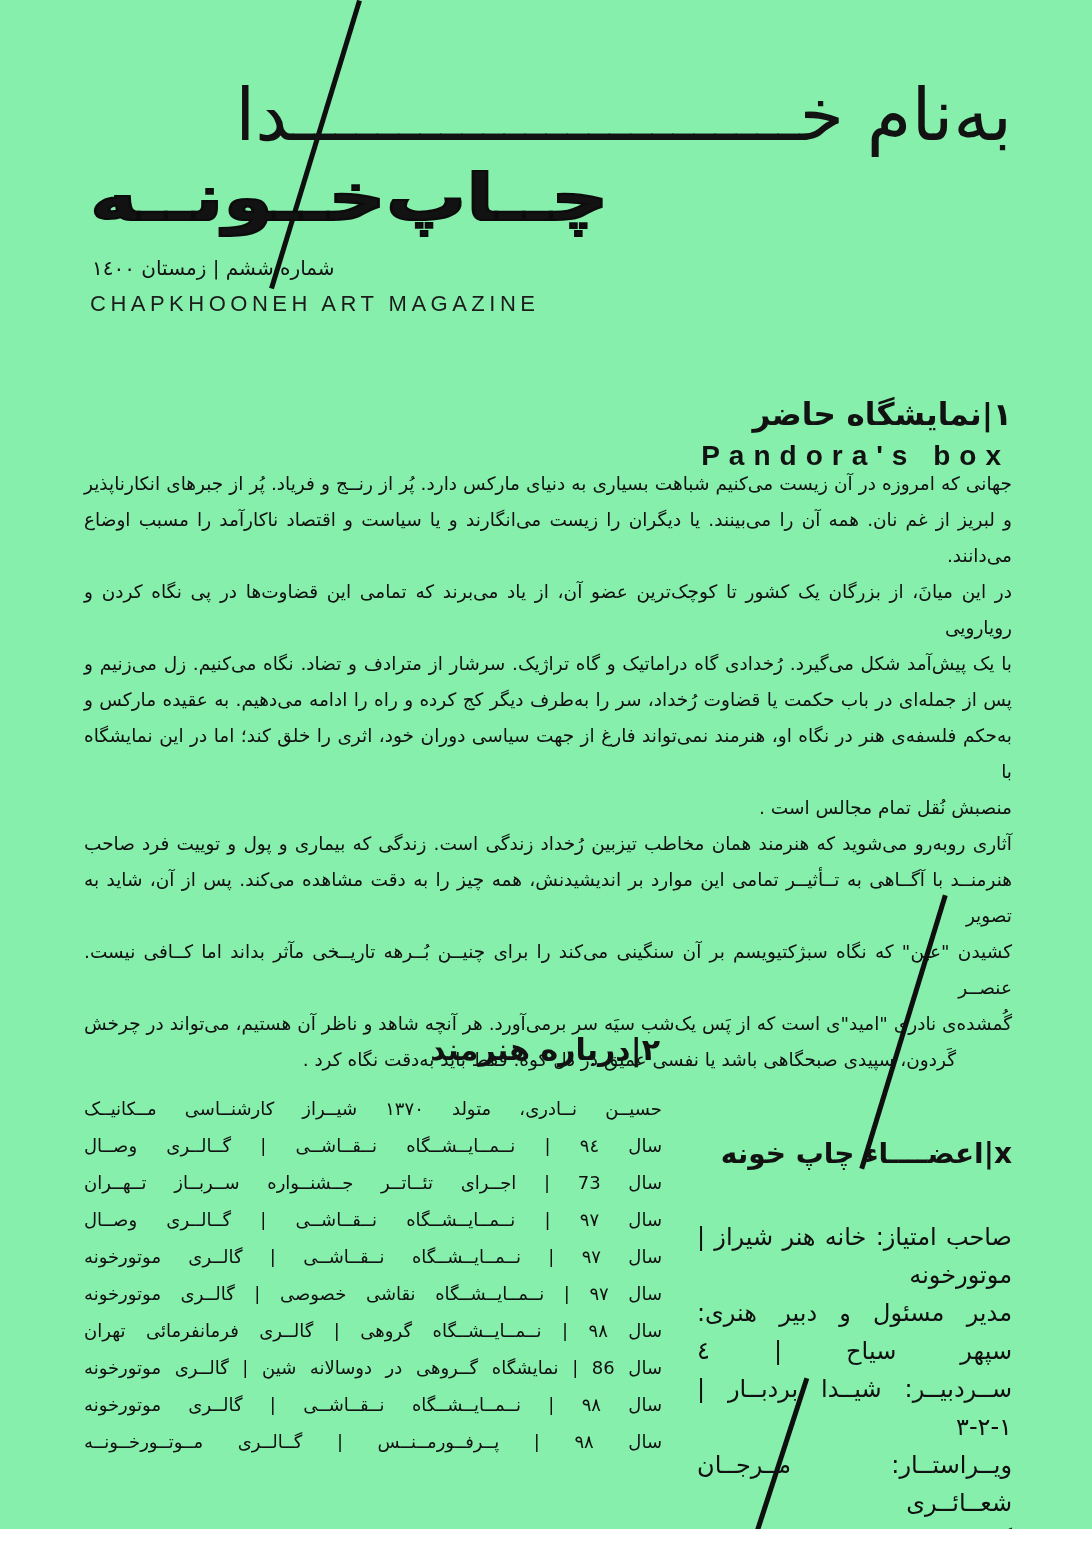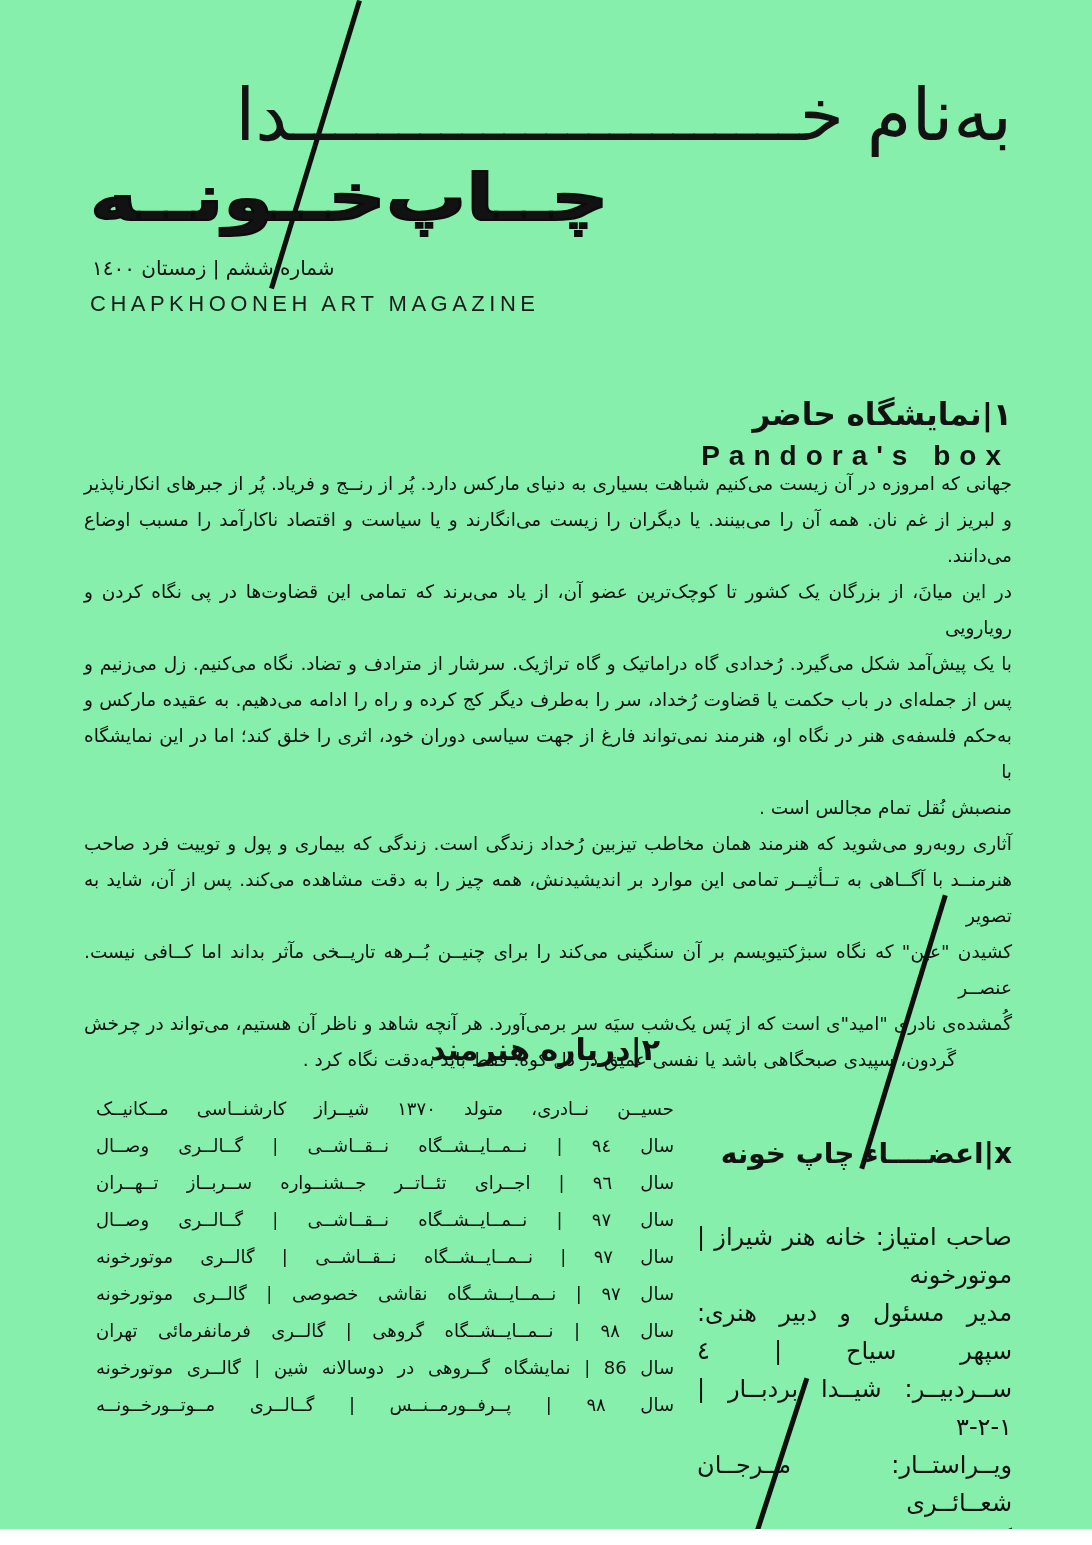--- a/index.html
+++ b/index.html
@@ -63,21 +63,21 @@
   .article .ln { text-align-last:justify; }
   .article .ln.end { text-align-last:right; }
   .article .ln.indent { padding-right:56px; }
 
   
   .sec2-title {
     position:absolute; right:432px; top:1032px;
     font-size:30px; font-weight:bold; direction:rtl; white-space:nowrap;
   }
   .bio {
-    position:absolute; left:96px; top:1090px; width:578px;
+    position:absolute; left:84px; top:1090px; width:578px;
     direction:rtl; font-size:18px; line-height:37px;
     text-align:justify; color:#101010;
   }
   .bio .ln { text-align-last:justify; }
 
   
   .members {
     position:absolute; right:80px; top:1134px; width:315px;
     direction:rtl;
   }
@@ -120,26 +120,27 @@
     <div class="ln">کشیدن "عین" که نگاه سبژکتیویسم بر آن سنگینی می‌کند را برای چنیــن بُــرهه تاریــخی مآثر بداند اما کــافی نیست. عنصــر</div>
     <div class="ln">گُمشده‌ی نادری "امید"ی است که از پَس یک‌شب سیَه سر برمی‌آورد. هر آنچه شاهد و ناظر آن هستیم، می‌تواند در چرخش</div>
     <div class="ln end indent">گَردون، سپیدی صبحگاهی باشد یا نفسی عمیق در دل کوه. فقط باید به‌دقت نگاه کرد .</div>
   </div>
 
   <div class="sec2-title">٢|درباره هنرمند</div>
 
   <div class="bio">
     <div class="ln">حسیــن نــادری، متولد ١٣٧٠ شیــراز کارشنــاسی مــکانیــک</div>
     <div class="ln">سال ٩٤ | نــمــایــشــگاه نــقــاشــی | گــالــری وصــال</div>
-    <div class="ln">سال ٩٦ | اجــرای تئــاتــر جــشنــواره ســربــاز تــهــران</div>
+    <div class="ln">سال 73 | اجــرای تئــاتــر جــشنــواره ســربــاز تــهــران</div>
     <div class="ln">سال ٩٧ | نــمــایــشــگاه نــقــاشــی | گــالــری وصــال</div>
     <div class="ln">سال ٩٧ | نــمــایــشــگاه نــقــاشــی | گالــری موتورخونه</div>
     <div class="ln">سال ٩٧ | نــمــایــشــگاه نقاشی خصوصی | گالــری موتورخونه</div>
     <div class="ln">سال ٩٨ | نــمــایــشــگاه گروهی | گالــری فرمانفرمائی تهران</div>
     <div class="ln">سال 86 | نمایشگاه گــروهی در دوسالانه شین | گالــری موتورخونه</div>
+    <div class="ln">سال ٩٨ | نــمــایــشــگاه نــقــاشــی | گالــری موتورخونه</div>
     <div class="ln">سال ٩٨ | پــرفــورمــنــس | گــالــری مــوتــورخــونــه</div>
   </div>
 
   <div class="members">
     <div class="members-title">x|اعضــــاء چاپ خونه</div>
     <div class="credits">
       <div class="ln">صاحب امتیاز: خانه هنر شیراز | موتورخونه</div>
       <div class="ln">مدیر مسئول و دبیر هنری: سپهر سیاح | ٤</div>
       <div class="ln">ســردبیــر: شیــدا بردبــار | ١-٢-٣</div>
       <div class="ln">ویــراستــار: مــرجــان شعــائــری</div>

